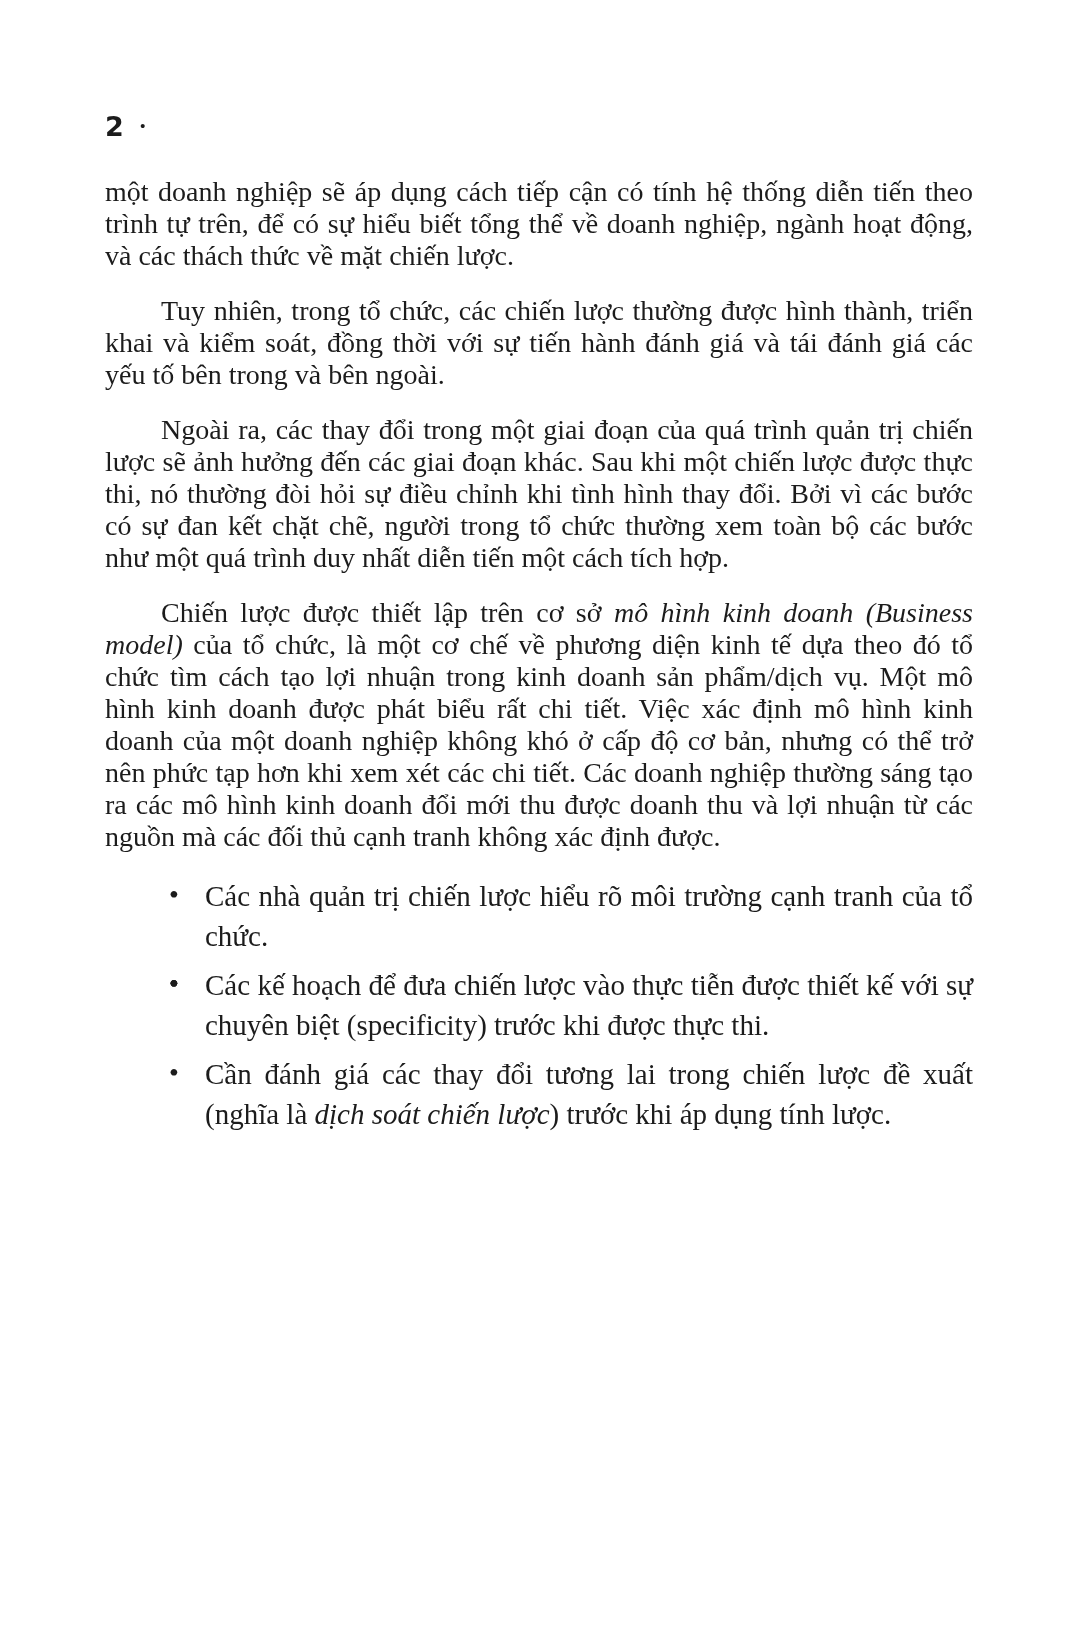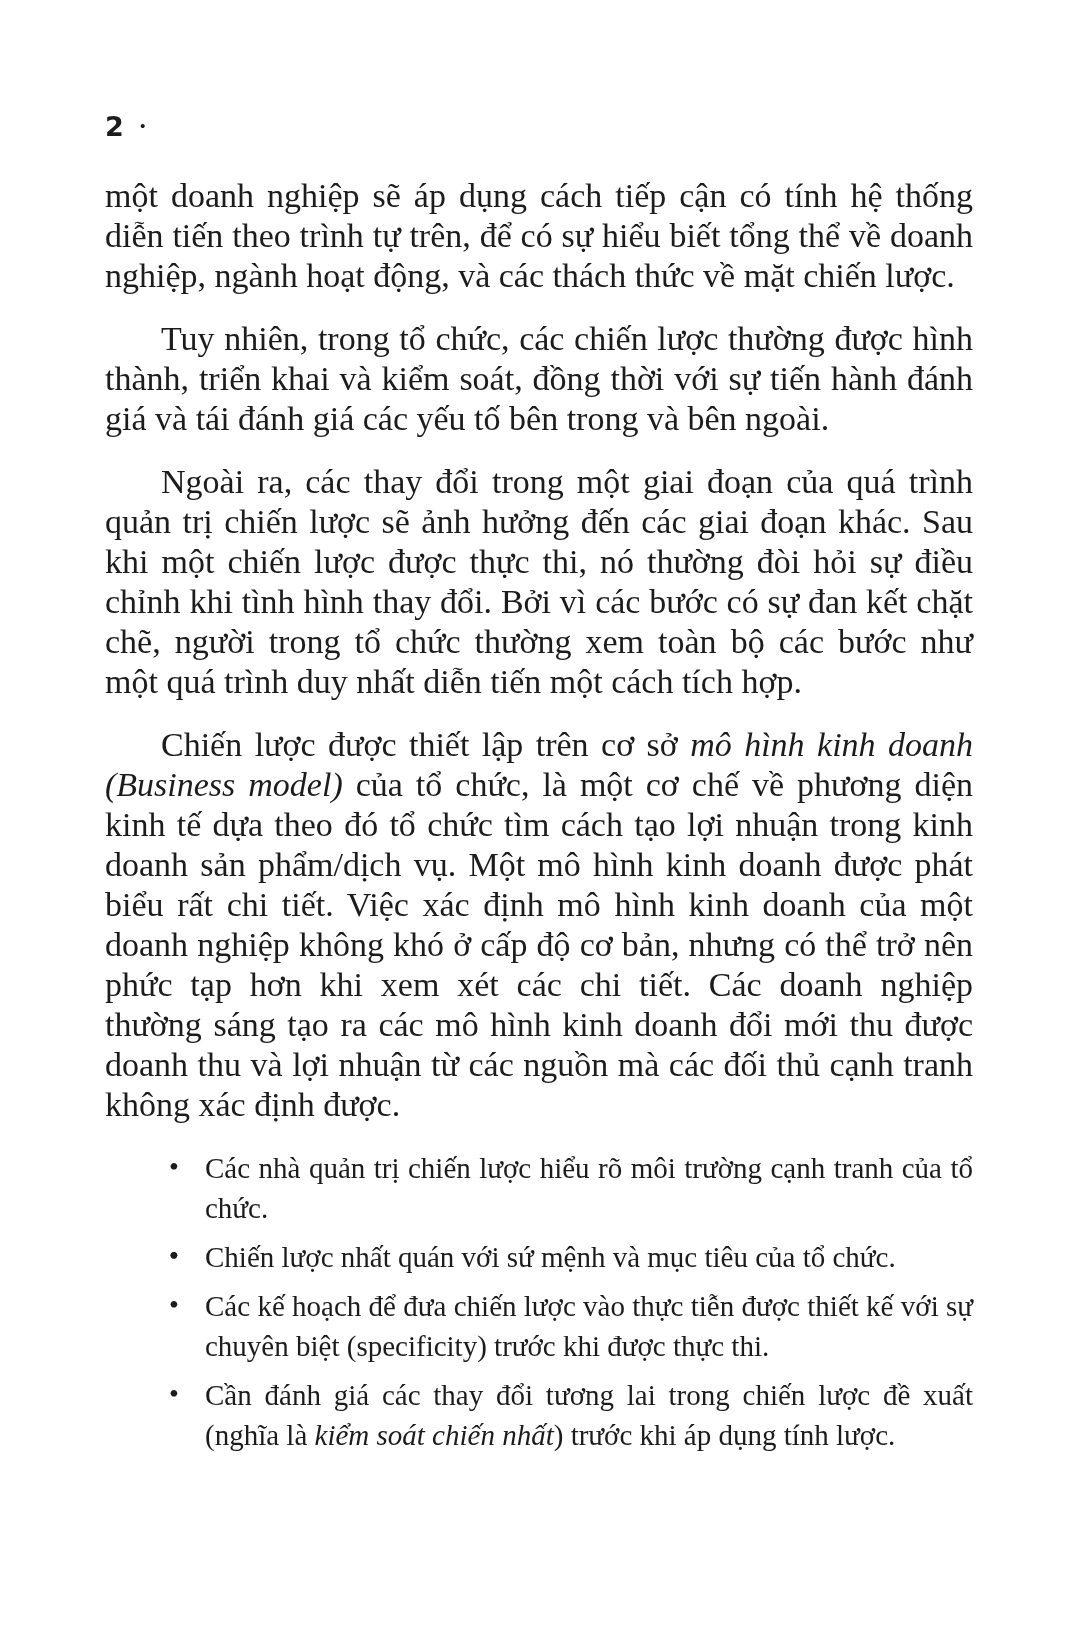--- a/index.html
+++ b/index.html
@@ -51,22 +51,22 @@
   }
   
   .page-body {
     position: absolute;
     top: 176px;
     left: 105px;
     width: 868px;
   }
   .page-body p {
     margin: 0 0 23px 0;
-    font-size: 34px;
-    line-height: 40px;
+    font-size: 28px;
+    line-height: 32px;
     text-align: justify;
   }
   .page-body p.indent {
     text-indent: 56px;
   }
   .it {
     font-style: italic;
   }
   ul.success-factors {
     list-style: none;
@@ -100,19 +100,19 @@
 
   <main class="page-body">
 
   <p><span>một doanh nghiệp sẽ áp dụng cách tiếp cận có tính hệ thống diễn tiến theo trình tự trên, để có sự hiểu biết tổng thể về doanh nghiệp, ngành hoạt động, và các thách thức về mặt chiến lược.</span></p>
       <p class="indent"><span>Tuy nhiên, trong tổ chức, các chiến lược thường được hình thành, triển khai và kiểm soát, đồng thời với sự tiến hành đánh giá và tái đánh giá các yếu tố bên trong và bên ngoài.</span></p>
       <p class="indent"><span>Ngoài ra, các thay đổi trong một giai đoạn của quá trình quản trị chiến lược sẽ ảnh hưởng đến các giai đoạn khác. Sau khi một chiến lược được thực thi, nó thường đòi hỏi sự điều chỉnh khi tình hình thay đổi. Bởi vì các bước có sự đan kết chặt chẽ, người trong tổ chức thường xem toàn bộ các bước như một quá trình duy nhất diễn tiến một cách tích hợp.</span></p>
       <p class="indent"><span>Chiến lược được thiết lập trên cơ sở </span><span class="it">mô hình kinh doanh (Business model)</span><span> của tổ chức, là một cơ chế về phương diện kinh tế dựa theo đó tổ chức tìm cách tạo lợi nhuận trong kinh doanh sản phẩm/dịch vụ. Một mô hình kinh doanh được phát biểu rất chi tiết. Việc xác định mô hình kinh doanh của một doanh nghiệp không khó ở cấp độ cơ bản, nhưng có thể trở nên phức tạp hơn khi xem xét các chi tiết. Các doanh nghiệp thường sáng tạo ra các mô hình kinh doanh đổi mới thu được doanh thu và lợi nhuận từ các nguồn mà các đối thủ cạnh tranh không xác định được.</span></p>
       <ul class="success-factors">
         <li><span class="bullet-marker">•</span><span>Các nhà quản trị chiến lược hiểu rõ môi trường cạnh tranh của tổ chức.</span></li>
         <li><span class="bullet-marker">•</span></li>
-        <li><span class="bullet-marker">•</span><span>Chiến lược nhất quán với sứ mệnh và mục tiêu của tổ chức.</span></li>
+        <li><span class="bullet-marker">•</span></li>
         <li><span class="bullet-marker">•</span><span>Các kế hoạch để đưa chiến lược vào thực tiễn được thiết kế với sự chuyên biệt (specificity) trước khi được thực thi.</span></li>
-        <li><span class="bullet-marker">•</span><span>Cần đánh giá các thay đổi tương lai trong chiến lược đề xuất (nghĩa là </span><span class="it">kiểm soát chiến nhất</span><span>) trước khi áp dụng tính lược.</span></li>
+        <li><span class="bullet-marker">•</span><span>Cần đánh giá các thay đổi tương lai trong chiến lược đề xuất (nghĩa là </span><span class="it">dịch soát chiến lược</span><span>) trước khi áp dụng tính lược.</span></li>
       </ul>
     </main>
 
 </div>
 
 </body></html>

